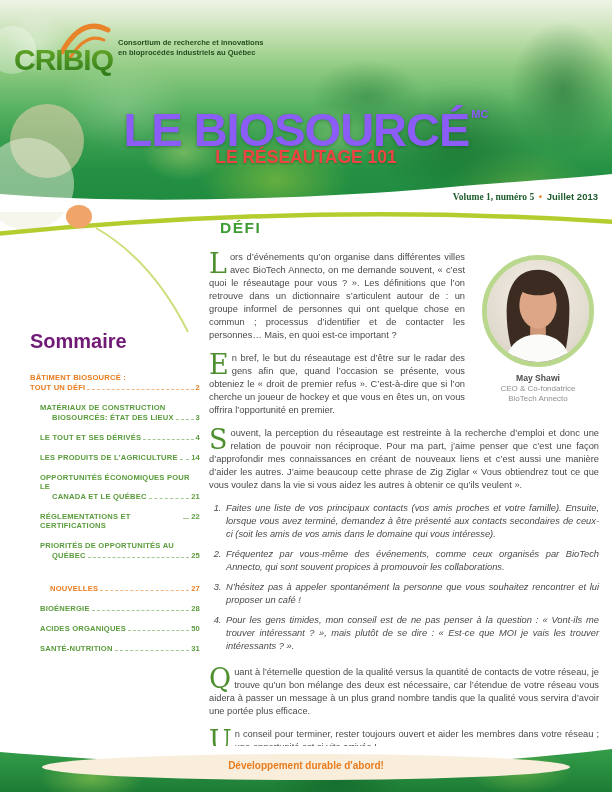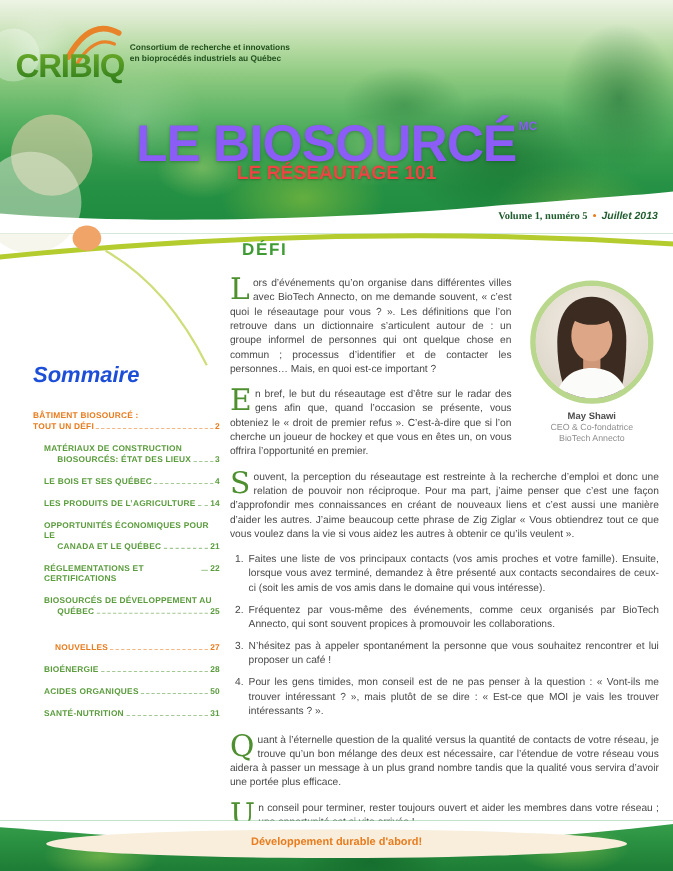--- a/index.html
+++ b/index.html
@@ -52,26 +52,26 @@
   .curves{position:absolute;left:0;top:198px;width:612px;height:150px;pointer-events:none;}
   .orange-dot{
     position:absolute;left:66px;top:205px;width:26px;height:23px;border-radius:50%;
     background:#f0a468;
   }
   .issue-line{
     position:absolute;top:191px;right:14px;font-size:9.5px;color:#1e5c2e;
   }
   .issue-line .vol{font-weight:bold;font-family:Liberation Serif, serif;}
   .issue-line .dot{color:#e87c1e;font-weight:bold;padding:0 2px;}
-  .issue-line .date{font-weight:bold;font-style:italic;}
+  .issue-line .date{font-weight:bold;}
 
   
   .sidebar{position:absolute;left:30px;top:330px;width:170px;}
   .sidebar h2{
-    margin:0 0 20px 0;font-size:20px;color:#1d4ed8;font-weight:bold;font-style:italic;
+    margin:0 0 20px 0;font-size:20px;color:#701a75;font-weight:bold;
   }
   .toc-item{margin-bottom:11px;font-size:7.6px;font-weight:bold;letter-spacing:.2px;cursor:pointer;}
   .toc-item.orange{color:#e87c1e;}
   .toc-item.green{color:#5a9c3c;padding-left:10px;}
   .toc-item.gap-top{margin-top:24px;padding-left:20px;}
   .toc-l1{display:block;margin-bottom:1px;}
   .toc-row{display:flex;align-items:baseline;}
   .toc-row.wrap2{padding-left:12px;}
   .leader{flex:1;border-bottom:1px dashed currentColor;opacity:.55;margin:0 2px 1px 2px;min-width:6px;}
   .toc-page{font-weight:bold;}
@@ -92,21 +92,21 @@
     font-size:9.3px;line-height:13px;color:#4a4a4a;text-align:justify;margin:0 0 10px 0;
   }
   .dropcap{
     float:left;font-family:"DejaVu Serif", serif;font-size:27px;line-height:21px;
     color:#4e8f2f;padding:2px 3px 0 0;
   }
   .q-head{
     font-size:9.5px;font-weight:bold;color:#3d3d3d;margin:13px 0 7px 0;clear:both;
   }
   ol.tips{
-    margin:0 0 13px 0;padding-left:15px;font-size:9.3px;line-height:13px;color:#4a4a4a;text-align:justify;
+    margin:0 0 13px 0;padding-left:15px;font-size:9.3px;line-height:13px;color:#4a4a4a;text-align:justify;font-style:italic;
   }
   ol.tips li{margin-bottom:7px;padding-left:2px;}
 
   
   .footer{
     position:absolute;left:0;bottom:0;width:612px;height:46px;
     background-image:
       radial-gradient(ellipse 70px 30px at 15% 70%, rgba(190,225,90,.45), transparent 75%),
       radial-gradient(ellipse 90px 34px at 55% 80%, rgba(10,90,35,.5), transparent 75%),
       radial-gradient(ellipse 70px 30px at 85% 55%, rgba(170,210,80,.4), transparent 75%),
@@ -184,21 +184,21 @@
       <span class="toc-l1">MATÉRIAUX DE CONSTRUCTION</span>
       <span class="toc-row wrap2">
           <span>BIOSOURCÉS: ÉTAT DES LIEUX</span>
           <span class="leader"></span>
           <span class="toc-page">3</span>
         </span>
     </div>
 
     <div class="toc-item green">
       <span class="toc-row">
-          <span>LE BOIS ET SES QUÉBEC</span>
+          <span>LE TOUT ET SES DÉRIVÉS</span>
           <span class="leader"></span>
           <span class="toc-page">4</span>
         </span>
     </div>
 
     <div class="toc-item green">
       <span class="toc-row">
           <span>LES PRODUITS DE L’AGRICULTURE</span>
           <span class="leader"></span>
           <span class="toc-page">14</span>
@@ -216,21 +216,21 @@
 
     <div class="toc-item green">
       <span class="toc-row">
           <span>RÉGLEMENTATIONS ET CERTIFICATIONS</span>
           <span class="leader"></span>
           <span class="toc-page">22</span>
         </span>
     </div>
 
     <div class="toc-item green">
-      <span class="toc-l1">BIOSOURCÉS DE DÉVELOPPEMENT AU</span>
+      <span class="toc-l1">PRIORITÉS DE OPPORTUNITÉS AU</span>
       <span class="toc-row wrap2">
           <span>QUÉBEC</span>
           <span class="leader"></span>
           <span class="toc-page">25</span>
         </span>
     </div>
 
     <div class="toc-item orange gap-top">
       <span class="toc-row">
           <span>NOUVELLES</span>

